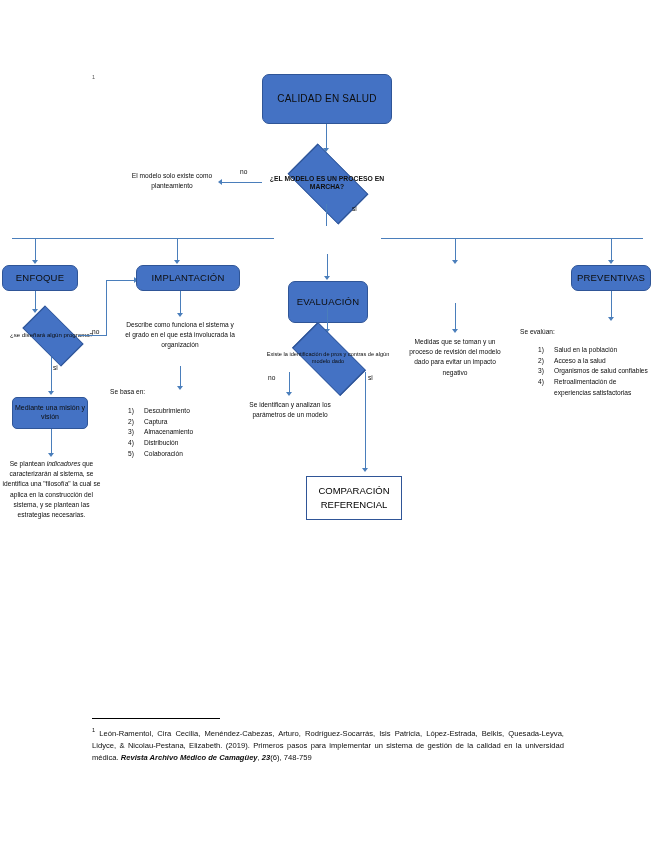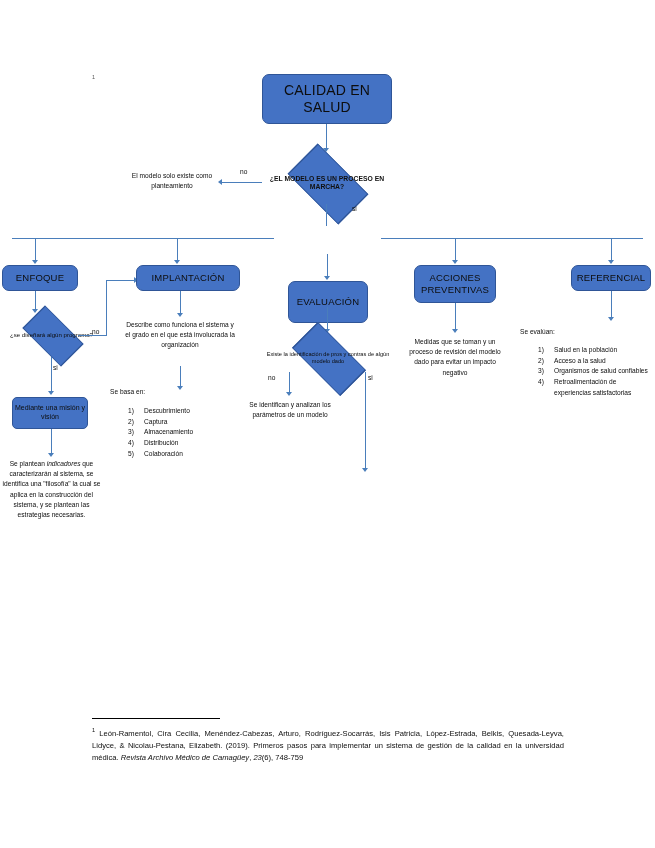--- a/index.html
+++ b/index.html
@@ -26,21 +26,21 @@
     background: #4472C4;
     border: 1px solid #2F5597;
     border-radius: 7px;
     color: #0d0d0d;
     display: flex;
     align-items: center;
     justify-content: center;
     text-align: center;
     line-height: 1.25;
   }
-  .node.lvl1 { font-size: 14px; letter-spacing: .2px; }
+  .node.lvl1 { font-size: 10px; letter-spacing: .2px; }
   .node.lvl2 { font-size: 9.5px; letter-spacing: .2px; }
   .node.small { font-size: 7px; border-radius: 5px; }
 
   .rect-plain {
     position: absolute;
     box-sizing: border-box;
     background: #ffffff;
     border: 1.2px solid #2F5597;
     border-radius: 0;
     color: #000000;
@@ -139,21 +139,21 @@
     background: #000000;
   }
   .footnote {
     position: absolute;
     font-size: 7.6px;
     line-height: 1.62;
     color: #0d0d0d;
     text-align: justify;
   }
   .footnote sup { font-size: 5.6px; }
-  .footnote i { font-style: italic; }
+  .footnote i { font-style: italic; font-weight: bold; }
 
   .fn-mark {
     position: absolute;
     font-size: 5.5px;
     color: #555;
   }
 </style>
 </head>
 <body>
 
@@ -274,29 +274,29 @@
   <div class="ln v" style="left:289px; top:372px; height:22px;"></div>
   <div class="arw" style="left:286px; top:392px;"></div>
   <div class="edge-label" style="left:268px; top:374px;">no</div>
 
   <div class="txt" style="left:238px; top:400px; width:104px;">Se identifican y analizan los parámetros de un modelo</div>
 
   <div class="ln v" style="left:365px; top:372px; height:98px;"></div>
   <div class="arw" style="left:362px; top:468px;"></div>
   <div class="edge-label" style="left:368px; top:374px;">si</div>
 
-
-  <div class="node lvl2" style="left:414px; top:265px; width:82px; height:38px;">ACCIONES PREVENTIVAS</div>
+  <div class="rect-plain" style="left:306px; top:476px; width:96px; height:44px;">COMPARACIÓN REFERENCIAL</div>
+
 
   <div class="ln v" style="left:455px; top:303px; height:28px;"></div>
   <div class="arw" style="left:452px; top:329px;"></div>
 
   <div class="txt" style="left:402px; top:337px; width:106px;">Medidas que se toman y un proceso de revisión del modelo dado para evitar un impacto negativo</div>
 
-  <div class="node lvl2" style="left:571px; top:265px; width:80px; height:26px;">REFERENCIAL</div>
+  <div class="node lvl2" style="left:571px; top:265px; width:80px; height:26px;">PREVENTIVAS</div>
 
   <div class="ln v" style="left:611px; top:291px; height:28px;"></div>
   <div class="arw" style="left:608px; top:317px;"></div>
 
   <div class="txt left" style="left:520px; top:327px; width:90px;">Se evalúan:</div>
 
   <div class="numlist" style="left:538px; top:345px; width:112px;">
     <div class="row">
       <span class="num">1)</span>
       <span class="val">Salud en la población</span>

